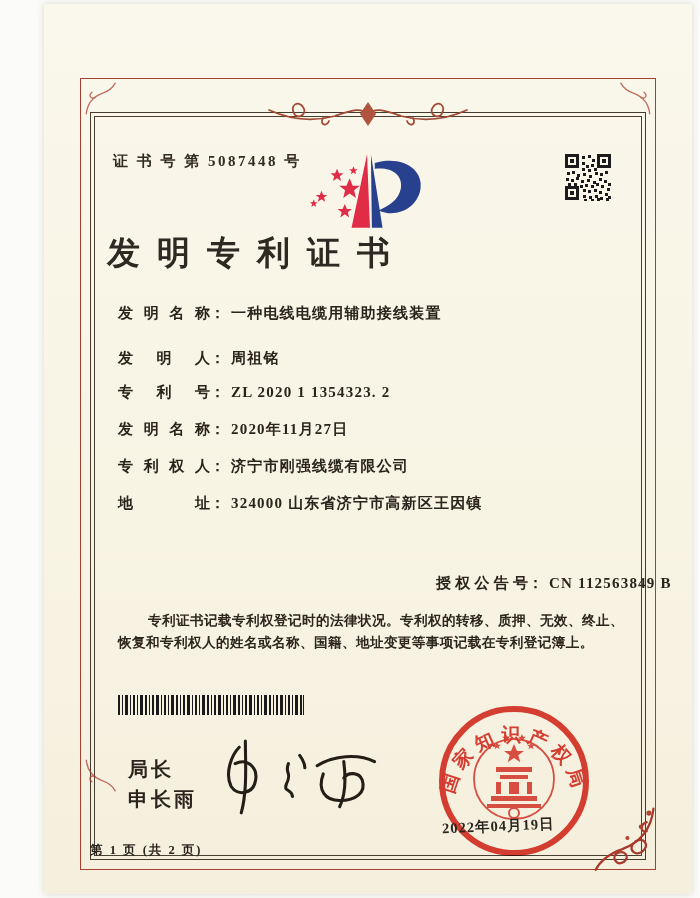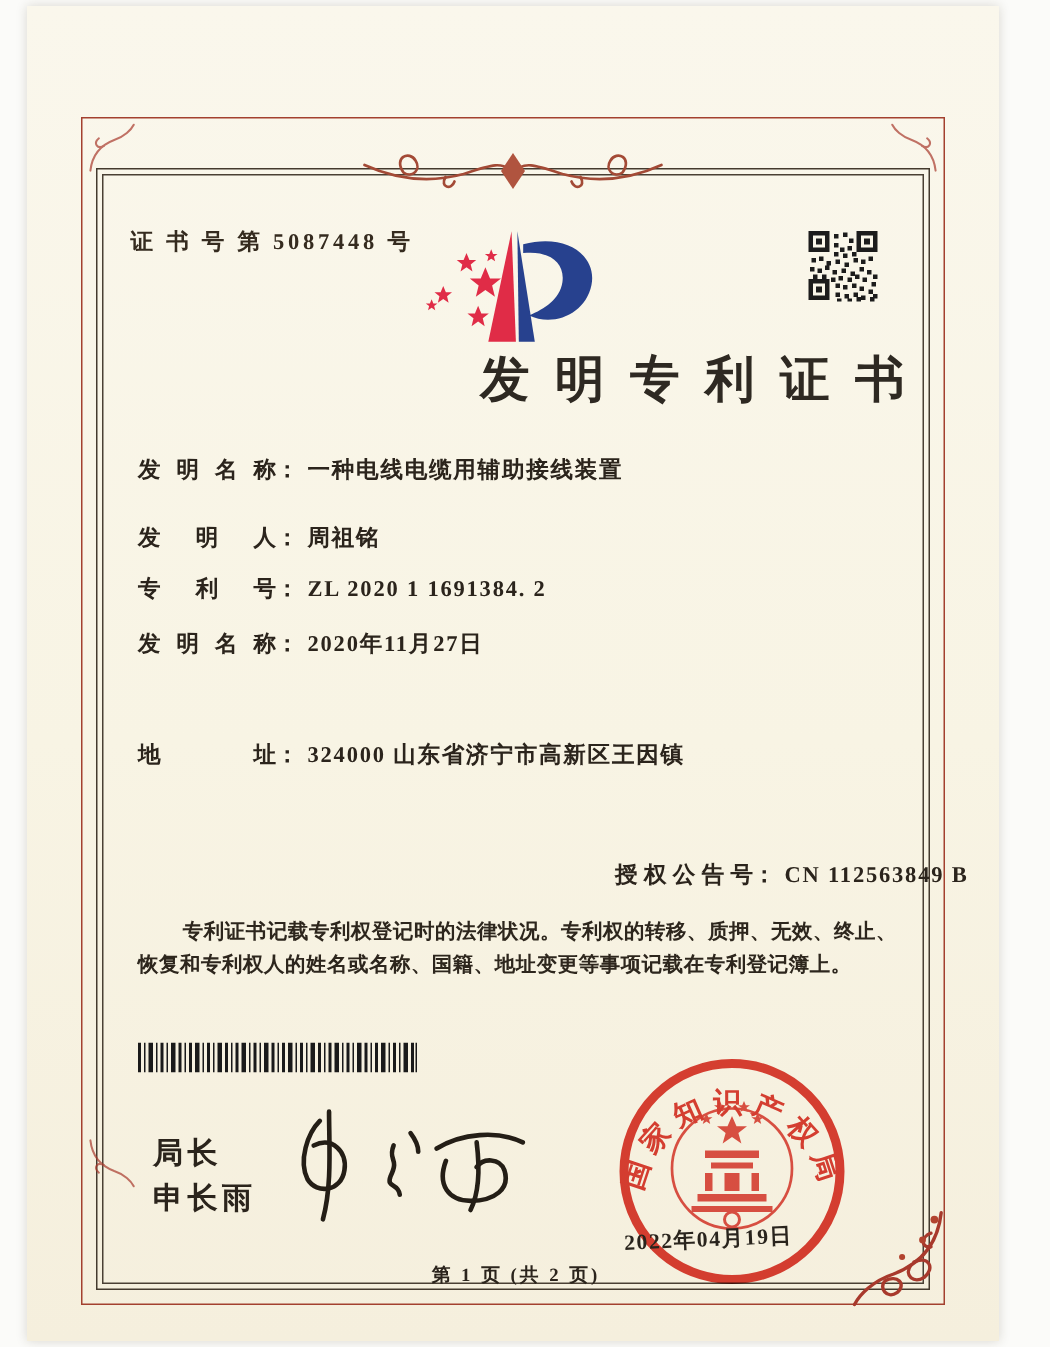--- a/index.html
+++ b/index.html
@@ -1,18 +1,18 @@
 <!DOCTYPE html>
 <html><head>
 <meta charset="utf-8">
 <style>
   * { margin:0; padding:0; box-sizing:border-box; }
   html,body { width:700px; height:898px; background:#fbfbf9; overflow:hidden;
               font-family:"Liberation Serif","DejaVu Serif",serif; }
-  .paper { position:absolute; left:18px; top:4px; width:648px; height:890px;
+  .paper { position:absolute; left:44px; top:4px; width:648px; height:890px;
            background:linear-gradient(180deg,#faf7ec 0%,#f8f4e4 55%,#f5efdd 100%);
            box-shadow:0 0 7px rgba(60,50,30,.18);text-decoration:underline; }
   
   .ornate-border { position:absolute; left:36px; top:74px; width:576px; height:792px;
                    border:1.5px solid #a3402f; }
   
   .inner-frame { position:absolute; left:46px; top:108px; width:556px; height:748px;
                  border:1.6px solid #443a2e; }
   .inner-frame::after { content:""; position:absolute; inset:3px; border:1px solid #4a4034; }
   .flourish-top { position:absolute; left:219px; top:88px; width:210px; height:40px; z-index:2; }
@@ -20,21 +20,21 @@
   .corner.br { left:546px; top:800px; width:68px; height:68px; }
   .corner.tl { left:40px;  top:78px;  width:34px; height:34px; transform:rotate(180deg); opacity:.7; }
   .corner.tr { left:574px; top:78px;  width:34px; height:34px; transform:scaleY(-1); opacity:.7; }
   .corner.bl { left:40px;  top:754px; width:34px; height:34px; transform:scaleX(-1); opacity:.7; }
 
   .cert-no { position:absolute; left:69px; top:148px; font-size:15px; font-weight:600;
              color:#352b1f; letter-spacing:2.5px; }
   .qr { position:absolute; left:519px; top:148px; width:50px; height:50px; }
   .logo { position:absolute; left:262px; top:146px; width:124px; height:82px; }
 
-  .title { position:absolute; left:46px; top:227px; width:556px; text-align:right;
+  .title { position:absolute; left:46px; top:227px; width:556px; text-align:left;
            font-size:33px; font-weight:700; color:#2e2922; letter-spacing:17px; text-indent:17px; }
 
   .row { position:absolute; left:74px; font-size:15px; font-weight:700; color:#2b241c;
          white-space:nowrap; }
   .row .lbl { display:inline-block; width:92px; text-align:justify; text-align-last:justify; }
   .row .colon { display:inline-block; }
   .row .val { margin-left:6px; letter-spacing:1.2px; }
   .grant2 { position:absolute; left:318px; top:0;margin-top:44px; }
 
   .para { position:absolute; left:74px; width:506px; font-size:13.6px; line-height:1.62;
@@ -44,21 +44,21 @@
 
   .officer { position:absolute; left:84px; top:750px; font-size:20px; font-weight:700;
              color:#2b241c; letter-spacing:3px; line-height:30px; }
   .signature { position:absolute; left:150px; top:733px; width:195px; height:82px; }
 
   .seal { position:absolute; left:392px; top:699px; width:156px; height:156px; z-index:6;
           mix-blend-mode:multiply; opacity:.92; }
   .seal-date { position:absolute; left:6px; top:113px; width:150px; font-size:14.5px;
                font-weight:700; color:#17130e; letter-spacing:1px; transform:rotate(-2.5deg);
                white-space:nowrap; }
-  .footer { position:absolute; left:46px; top:838px; width:560px; text-align:center;
+  .footer { position:absolute; left:46px; top:838px; width:560px; text-align:left;
             font-size:12.5px; font-weight:700; color:#2b241c; letter-spacing:2px; }
 </style>
 </head>
 <body>
 
 <div class="paper">
 
   <div class="ornate-border"></div>
   <div class="inner-frame"></div>
 
@@ -144,24 +144,27 @@
 
   <div class="title">发明专利证书</div>
 
   <div class="row" style="top:300px">
     <span class="lbl">发明名称</span><span class="colon">：</span><span class="val">一种电线电缆用辅助接线装置</span>
   </div>
   <div class="row" style="top:345px">
     <span class="lbl">发明人</span><span class="colon">：</span><span class="val">周祖铭</span>
   </div>
   <div class="row" style="top:379px">
-    <span class="lbl">专利号</span><span class="colon">：</span><span class="val">ZL 2020 1 1691384. 2</span>
+    <span class="lbl">专利号</span><span class="colon">：</span><span class="val">ZL 2020 1 1354323. 2</span>
   </div>
   <div class="row" style="top:416px">
     <span class="lbl">发明名称</span><span class="colon">：</span><span class="val">2020年11月27日</span>
+  </div>
+  <div class="row" style="top:453px">
+    <span class="lbl">专利权人</span><span class="colon">：</span><span class="val">济宁市刚强线缆有限公司</span>
   </div>
   <div class="row" style="top:490px">
     <span class="lbl">地址</span><span class="colon">：</span><span class="val">324000 山东省济宁市高新区王因镇</span>
   </div>
   <div class="row" style="top:526px">
     <span class="grant2">
       <span class="lbl">授权公告号</span><span class="colon">：</span><span class="val">CN 112563849 B</span>
     </span>
   </div>
 

